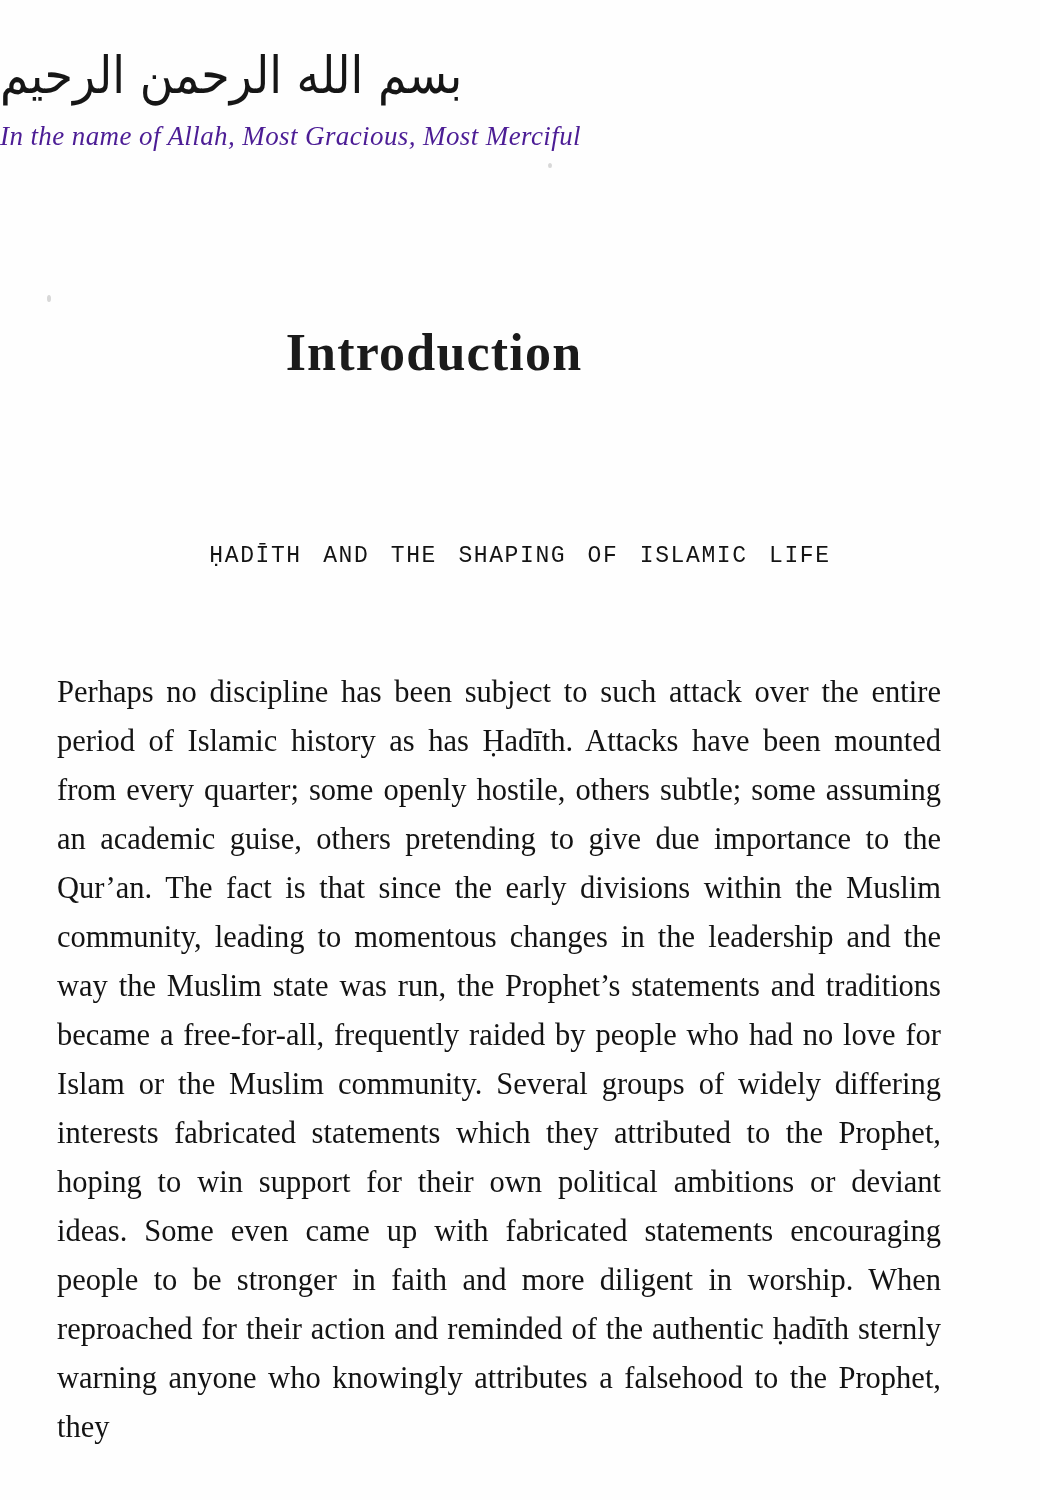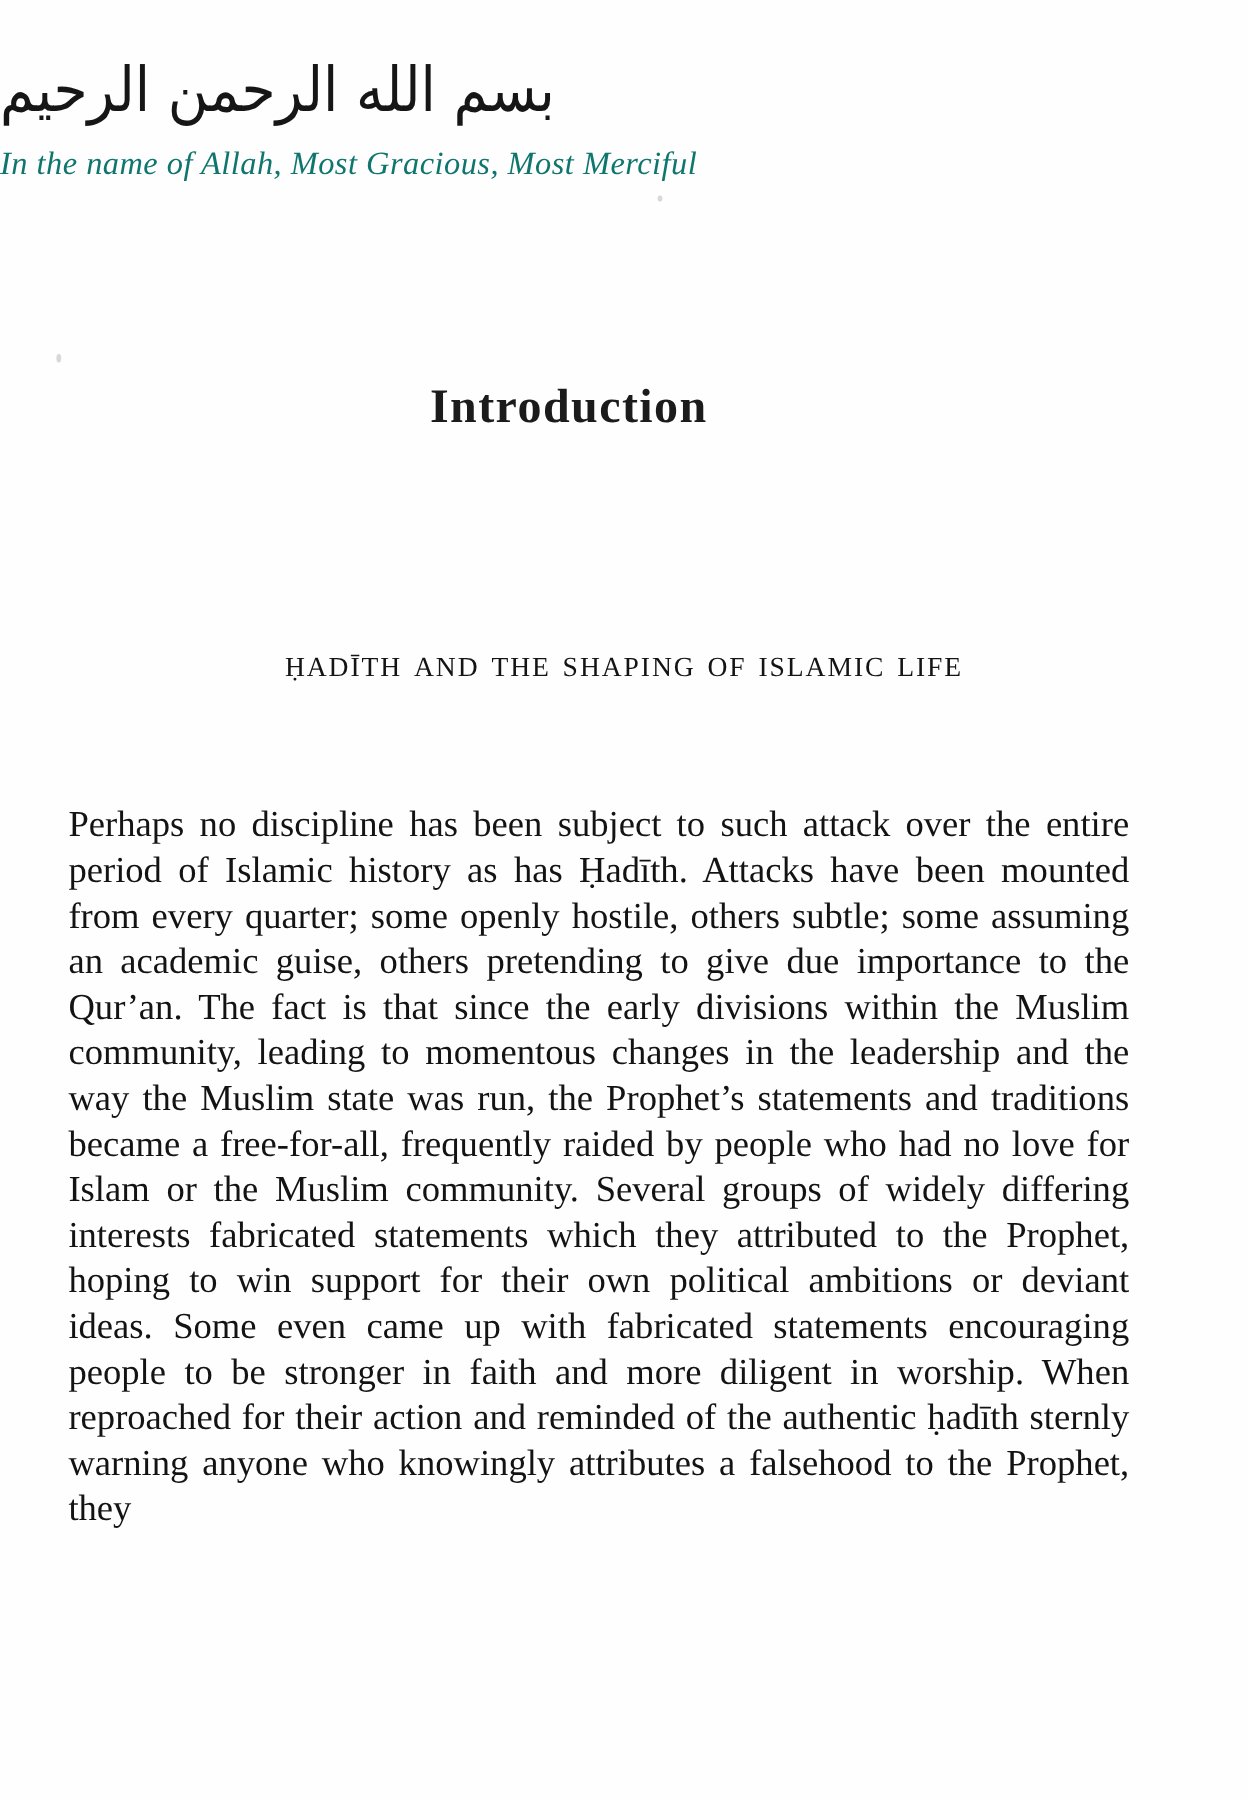--- a/index.html
+++ b/index.html
@@ -35,63 +35,63 @@
     letter-spacing: -1px;
     transform: scaleY(1.12);
   }
   .basmala-translation {
     display: block;
     margin-top: 10px;
     font-family: "Liberation Serif", "DejaVu Serif", serif;
     font-style: italic;
     font-size: 27px;
     letter-spacing: 0.4px;
-    color: #0f766e;
+    color: #4c1d95;
   }
 
   
   .chapter-title {
     position: absolute;
     top: 288px;
     left: 0;
     width: 868px;
     text-align: center;
-    font-size: 40px;
+    font-size: 52px;
     font-weight: 600;
     letter-spacing: 1.2px;
     color: #1b1b1b;
-    margin-left: 40px;
   }
 
   
   .section-heading {
     position: absolute;
     top: 508px;
     left: 0;
     width: 1040px;
     text-align: center;
     font-size: 33px;
     font-variant: small-caps;
     text-transform: lowercase;
     letter-spacing: 1.6px;
     color: #141414;
     font-weight: 400;
+    font-family: Liberation Mono, monospace;
   }
 
   
   .body-block {
     position: absolute;
     top: 668px;
     left: 57px;
     width: 884px;
   }
   .body-paragraph {
     margin: 0;
     font-size: 30.5px;
-    line-height: 38px;
+    line-height: 49px;
     text-align: justify;
     text-align-last: justify;
     color: #131313;
     word-spacing: 0.5px;
   }
 
   
   .speck {
     position: absolute;
     background: #b8b8b8;

